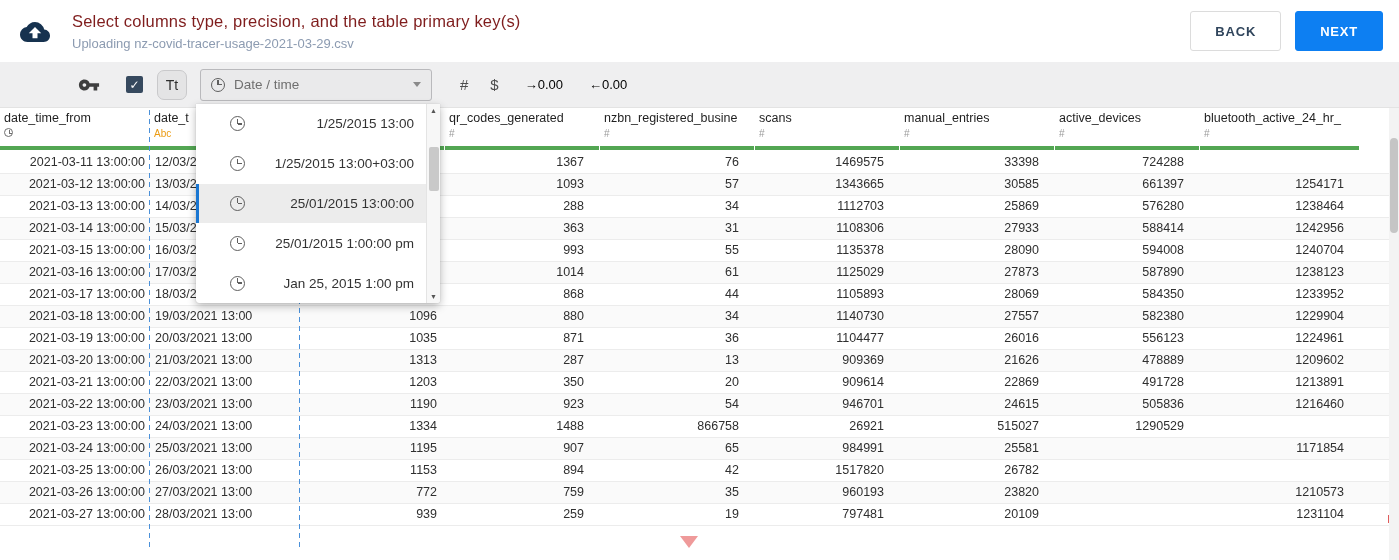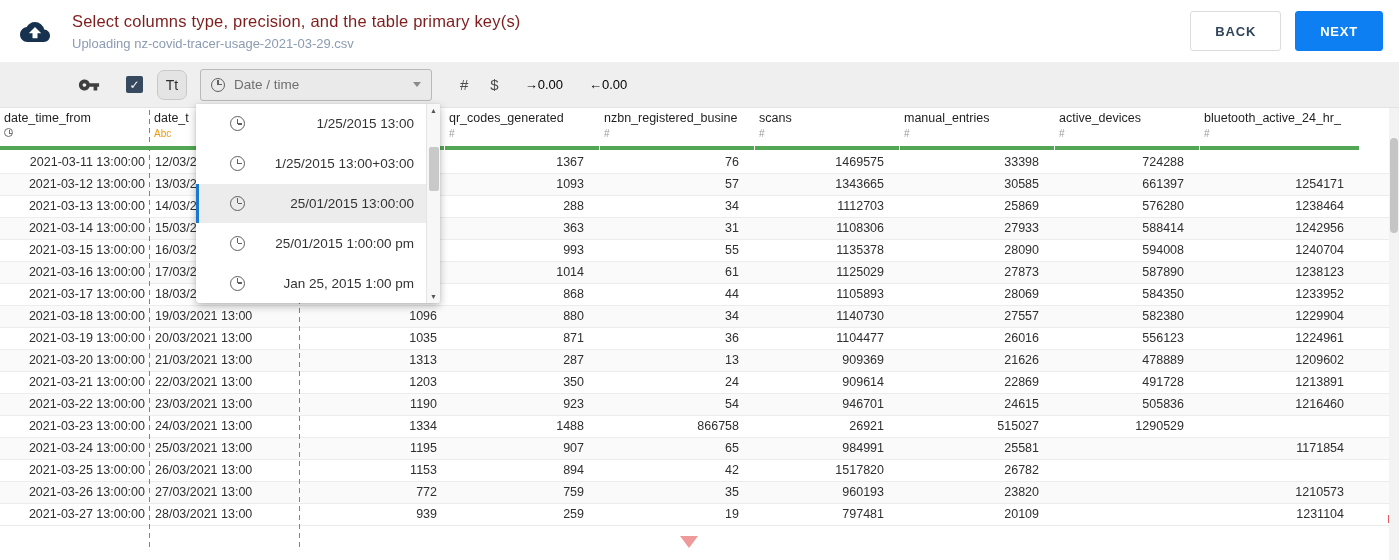--- a/index.html
+++ b/index.html
@@ -288,21 +288,21 @@
         <div class="tcell c5 ar">909369</div>
         <div class="tcell c6 ar">21626</div>
         <div class="tcell c7 ar">478889</div>
         <div class="tcell c8 ar">1209602</div>
       </div>
       <div class="trow cols">
         <div class="tcell c0 ar">2021-03-21 13:00:00</div>
         <div class="tcell c1 al">22/03/2021 13:00</div>
         <div class="tcell c2 ar">1203</div>
         <div class="tcell c3 ar">350</div>
-        <div class="tcell c4 ar">24</div>
+        <div class="tcell c4 ar">20</div>
         <div class="tcell c5 ar">909614</div>
         <div class="tcell c6 ar">22869</div>
         <div class="tcell c7 ar">491728</div>
         <div class="tcell c8 ar">1213891</div>
       </div>
       <div class="trow cols">
         <div class="tcell c0 ar">2021-03-22 13:00:00</div>
         <div class="tcell c1 al">23/03/2021 13:00</div>
         <div class="tcell c2 ar">1190</div>
         <div class="tcell c3 ar">923</div>

